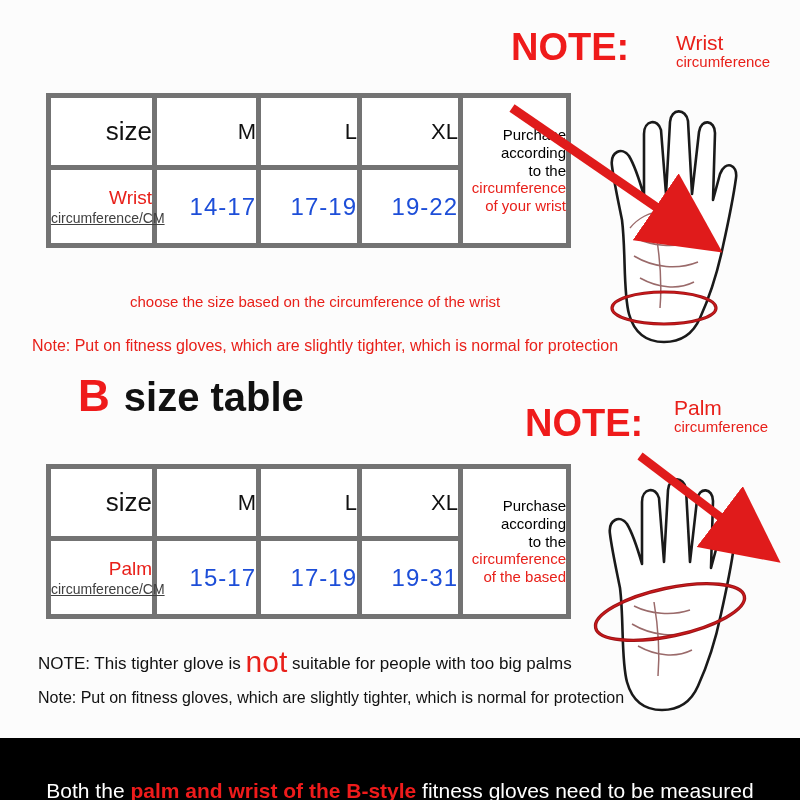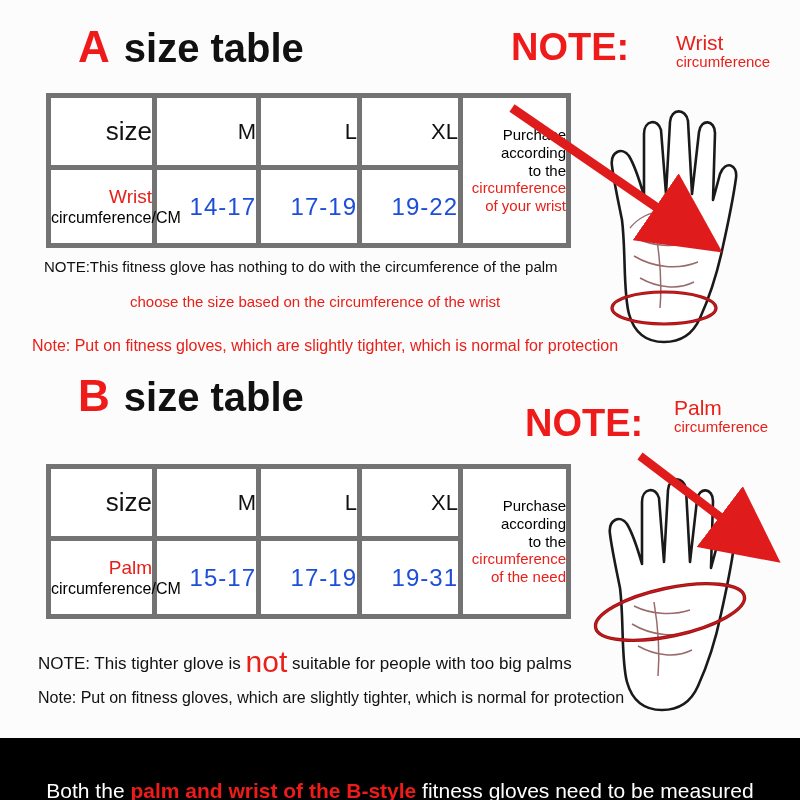--- a/index.html
+++ b/index.html
@@ -48,21 +48,21 @@
     vertical-align: middle;
     padding: 0;
   }
   .cell-size-hdr { font-size: 26px; color: #111; }
   .cell-col-hdr  { font-size: 22px; color: #111; }
   .cell-val      { font-size: 24px; color: #1d4ed8; letter-spacing: 1px; }
   .cell-label {
     line-height: 1.25;
   }
   .cell-label .l1 { display:block; font-size: 19px; color: #e8201a; }
-  .cell-label .l2 { display:block; font-size: 16px; color: #000000; }
+  .cell-label .l2 { display:block; font-size: 14px; color: #404040; text-decoration: underline; }
   .cell-purchase {
     line-height: 1.18;
     font-size: 15px;
   }
   .cell-purchase .pb { color:#000000; display:block; }
   .cell-purchase .pr { color:#e8201a; display:block; }
 
   
   .note-line {
     position: absolute;
@@ -119,23 +119,20 @@
     font-size: 30px;
     color: #e8201a;
     vertical-align: -3px;
   }
 </style>
 </head>
 <body>
 
 <div id="page">
 
-  <div class="section-title" style="left:78px; top:22px;">
-    <span class="letter">A</span><span class="words">size table</span>
-  </div>
 
   <table class="size-table" style="left:46px; top:93px; width:520px; height:152px;">
     <colgroup>
       <col style="width:106px">
       <col style="width:104px">
       <col style="width:101px">
       <col style="width:101px">
       <col style="width:108px">
     </colgroup>
     <tbody>
@@ -157,21 +154,20 @@
         <span class="l1">Wrist</span>
         <span class="l2">circumference/CM</span>
       </td>
       <td class="cell-val">14-17</td>
       <td class="cell-val">17-19</td>
       <td class="cell-val">19-22</td>
     </tr>
   </tbody>
     </table>
 
-  <div class="note-line" style="left:44px; top:258px; font-size:15px; color:#111;">NOTE:This fitness glove has nothing to do with the circumference of the palm</div>
   <div class="note-line" style="left:130px; top:293px; font-size:15px; color:#e8201a;">choose the size based on the circumference of the wrist</div>
   <div class="note-line" style="left:32px; top:337px; font-size:16px; color:#e8201a;">Note: Put on fitness gloves, which are slightly tighter, which is normal for protection</div>
 
   <div class="note-head" style="left:511px; top:26px;">
     <span class="nh">NOTE:</span>
   </div>
   <div class="note-sub" style="left:676px; top:31px;">
     <span class="s1">Wrist</span>
     <span class="s2">circumference</span>
   </div>
@@ -223,21 +219,21 @@
         <tr>
       <td class="cell-size-hdr" style="height:72px;">size</td>
       <td class="cell-col-hdr">M</td>
       <td class="cell-col-hdr">L</td>
       <td class="cell-col-hdr">XL</td>
       <td rowspan="2" class="cell-purchase">
         <span class="pb">Purchase</span>
         <span class="pb">according</span>
         <span class="pb">to the</span>
         <span class="pr">circumference</span>
-        <span class="pr">of the need</span>
+        <span class="pr">of the based</span>
       </td>
     </tr>
     <tr>
       <td class="cell-label" style="height:78px;">
         <span class="l1">Palm</span>
         <span class="l2">circumference/CM</span>
       </td>
       <td class="cell-val">15-17</td>
       <td class="cell-val">17-19</td>
       <td class="cell-val">19-31</td>

